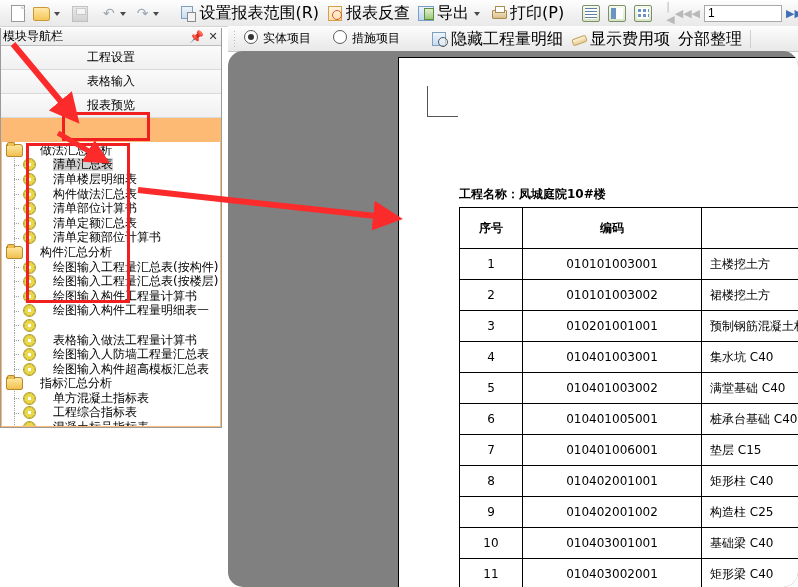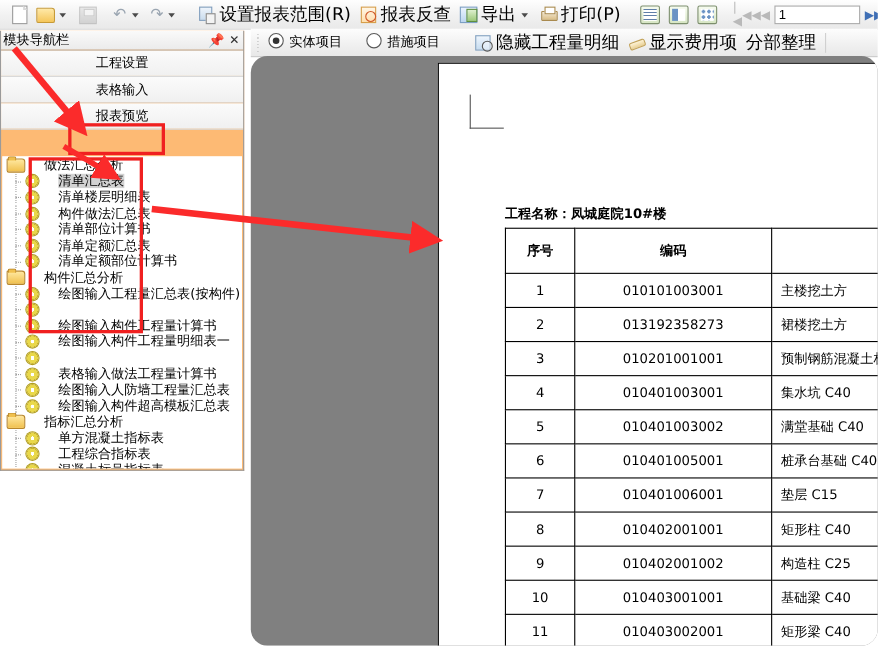--- a/index.html
+++ b/index.html
@@ -295,20 +295,21 @@
         <div class="tnode grp">
           <span class="fol"></span>
           <span class="tlabel">构件汇总分析</span>
         </div>
         <div class="tnode leaf">
           <span class="gear"></span>
           <span class="tlabel">绘图输入工程量汇总表(按构件)</span>
         </div>
         <div class="tnode leaf">
           <span class="gear"></span>
+          <span class="tlabel">绘图输入工程量汇总表(按楼层)</span>
         </div>
         <div class="tnode leaf">
           <span class="gear"></span>
           <span class="tlabel">绘图输入构件工程量计算书</span>
         </div>
         <div class="tnode leaf">
           <span class="gear"></span>
           <span class="tlabel">绘图输入构件工程量明细表一</span>
         </div>
         <div class="tnode leaf">
@@ -359,21 +360,21 @@
           </tr>
         </thead>
         <tbody id="rpt-body">
             <tr>
               <td class="c1">1</td>
               <td class="c2">010101003001</td>
               <td class="c3">主楼挖土方</td>
             </tr>
             <tr>
               <td class="c1">2</td>
-              <td class="c2">013192358273</td>
+              <td class="c2">010101003002</td>
               <td class="c3">裙楼挖土方</td>
             </tr>
             <tr>
               <td class="c1">3</td>
               <td class="c2">010201001001</td>
               <td class="c3">预制钢筋混凝土桩</td>
             </tr>
             <tr>
               <td class="c1">4</td>
               <td class="c2">010401003001</td>

